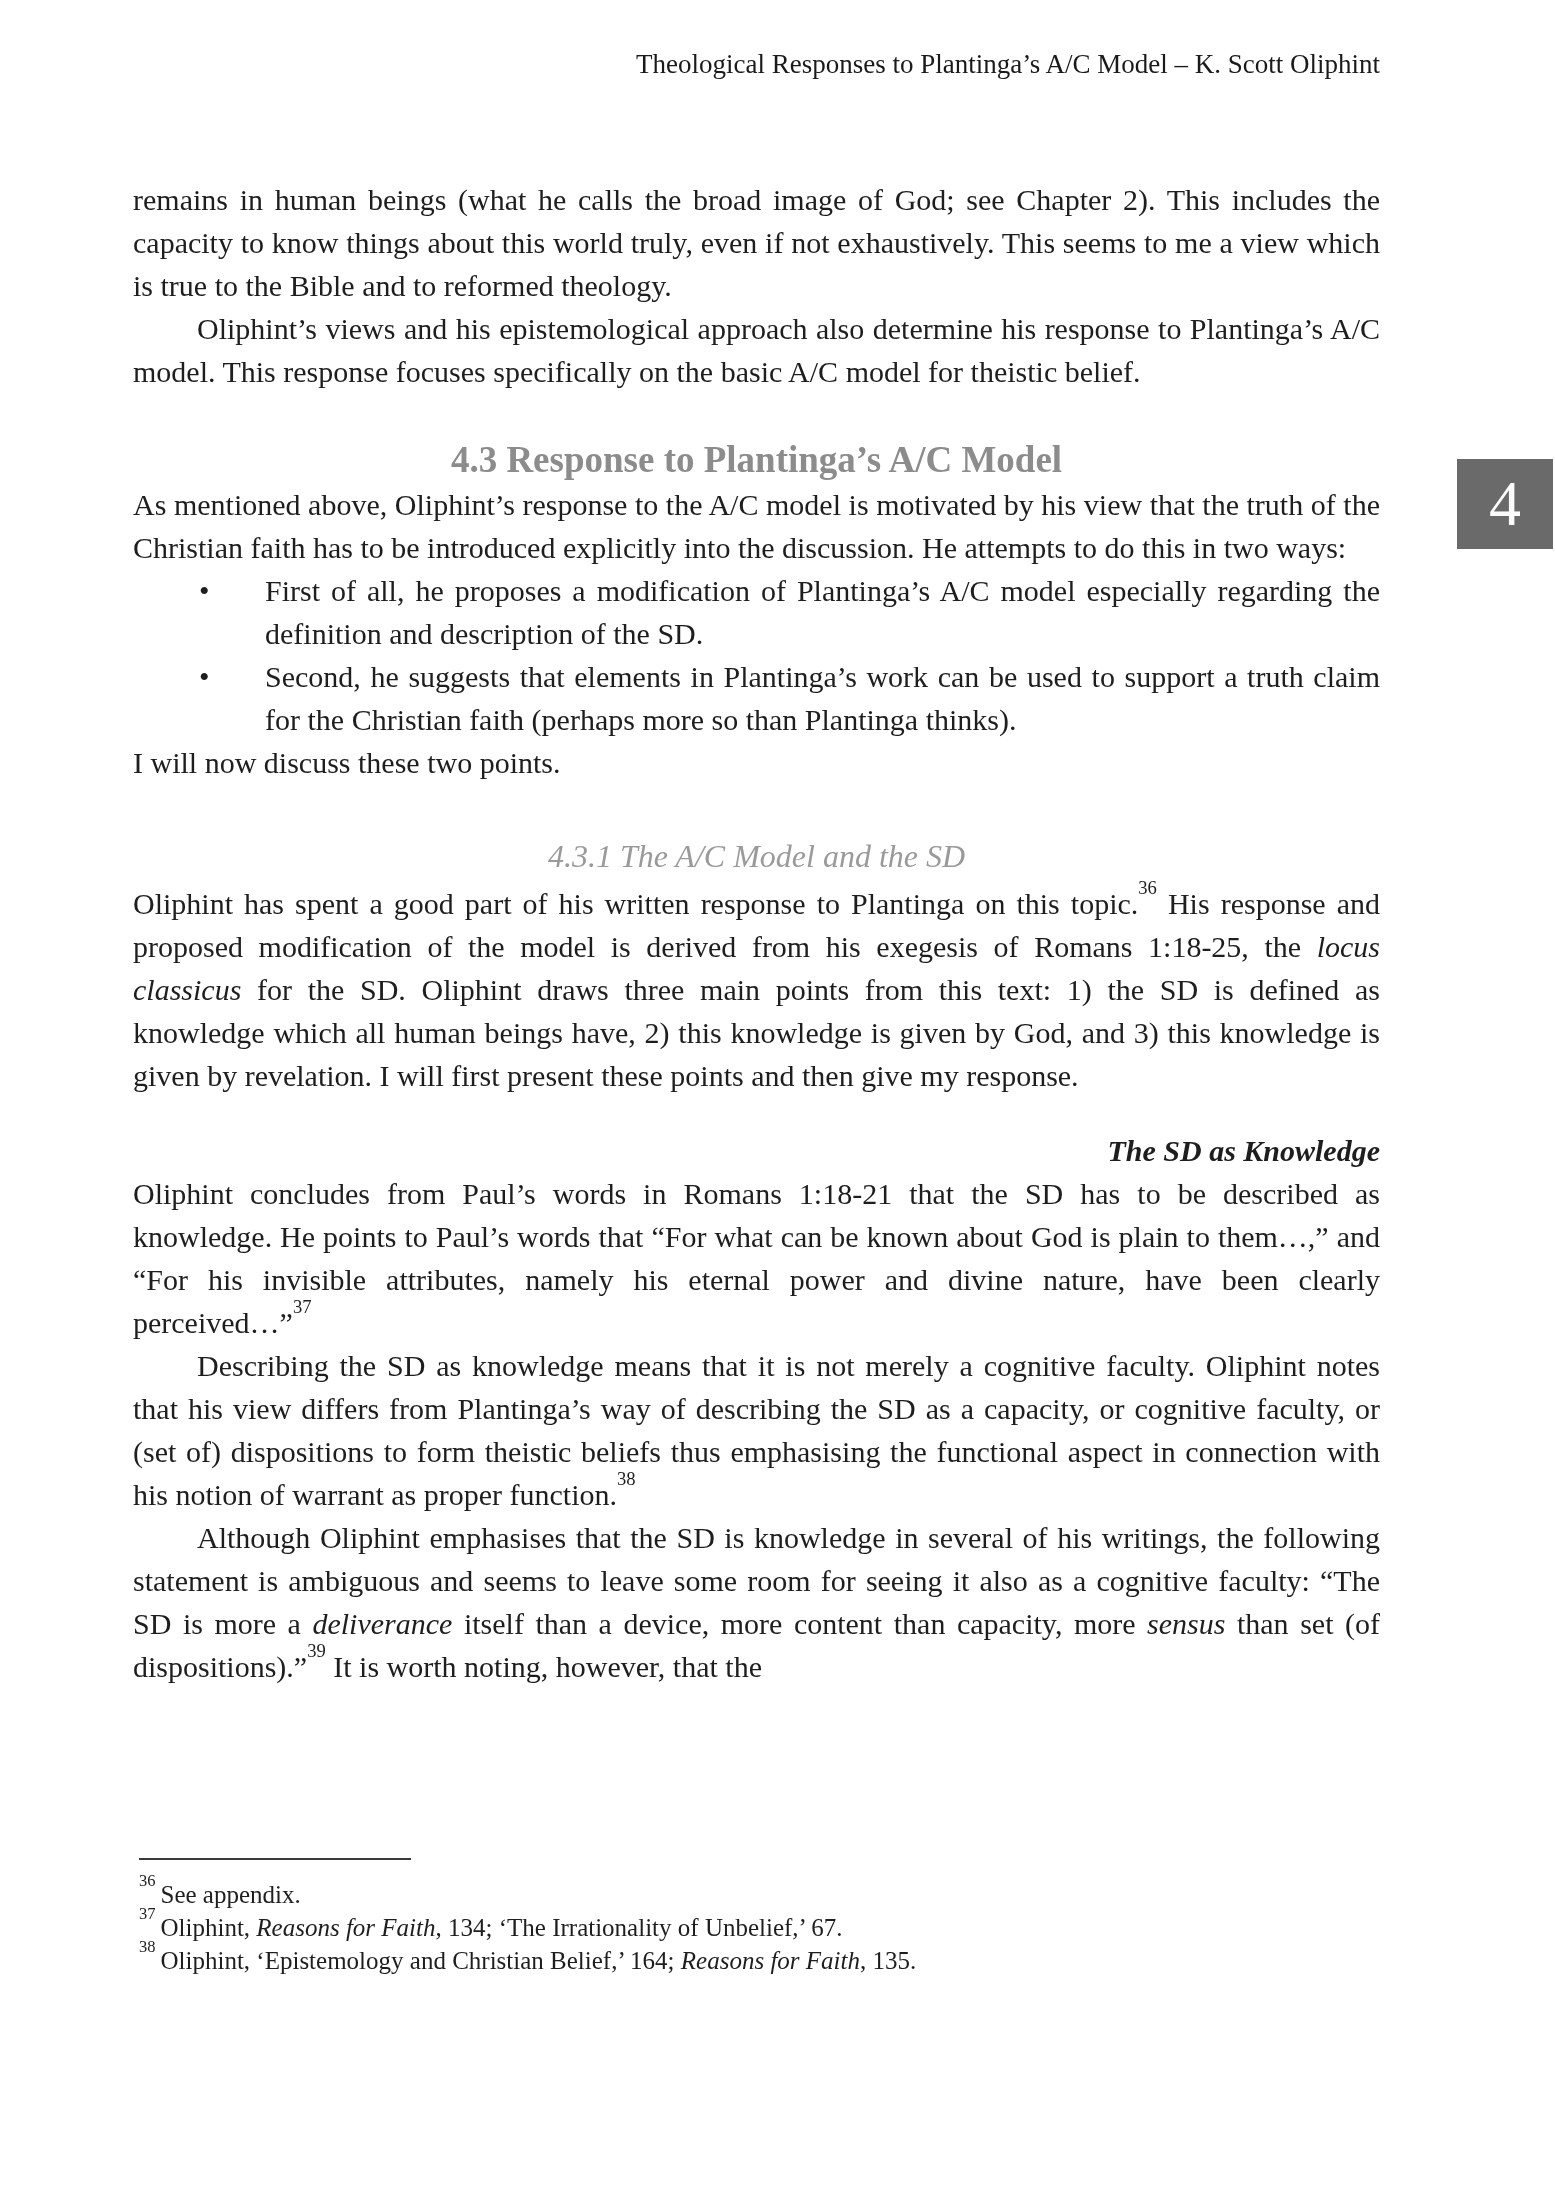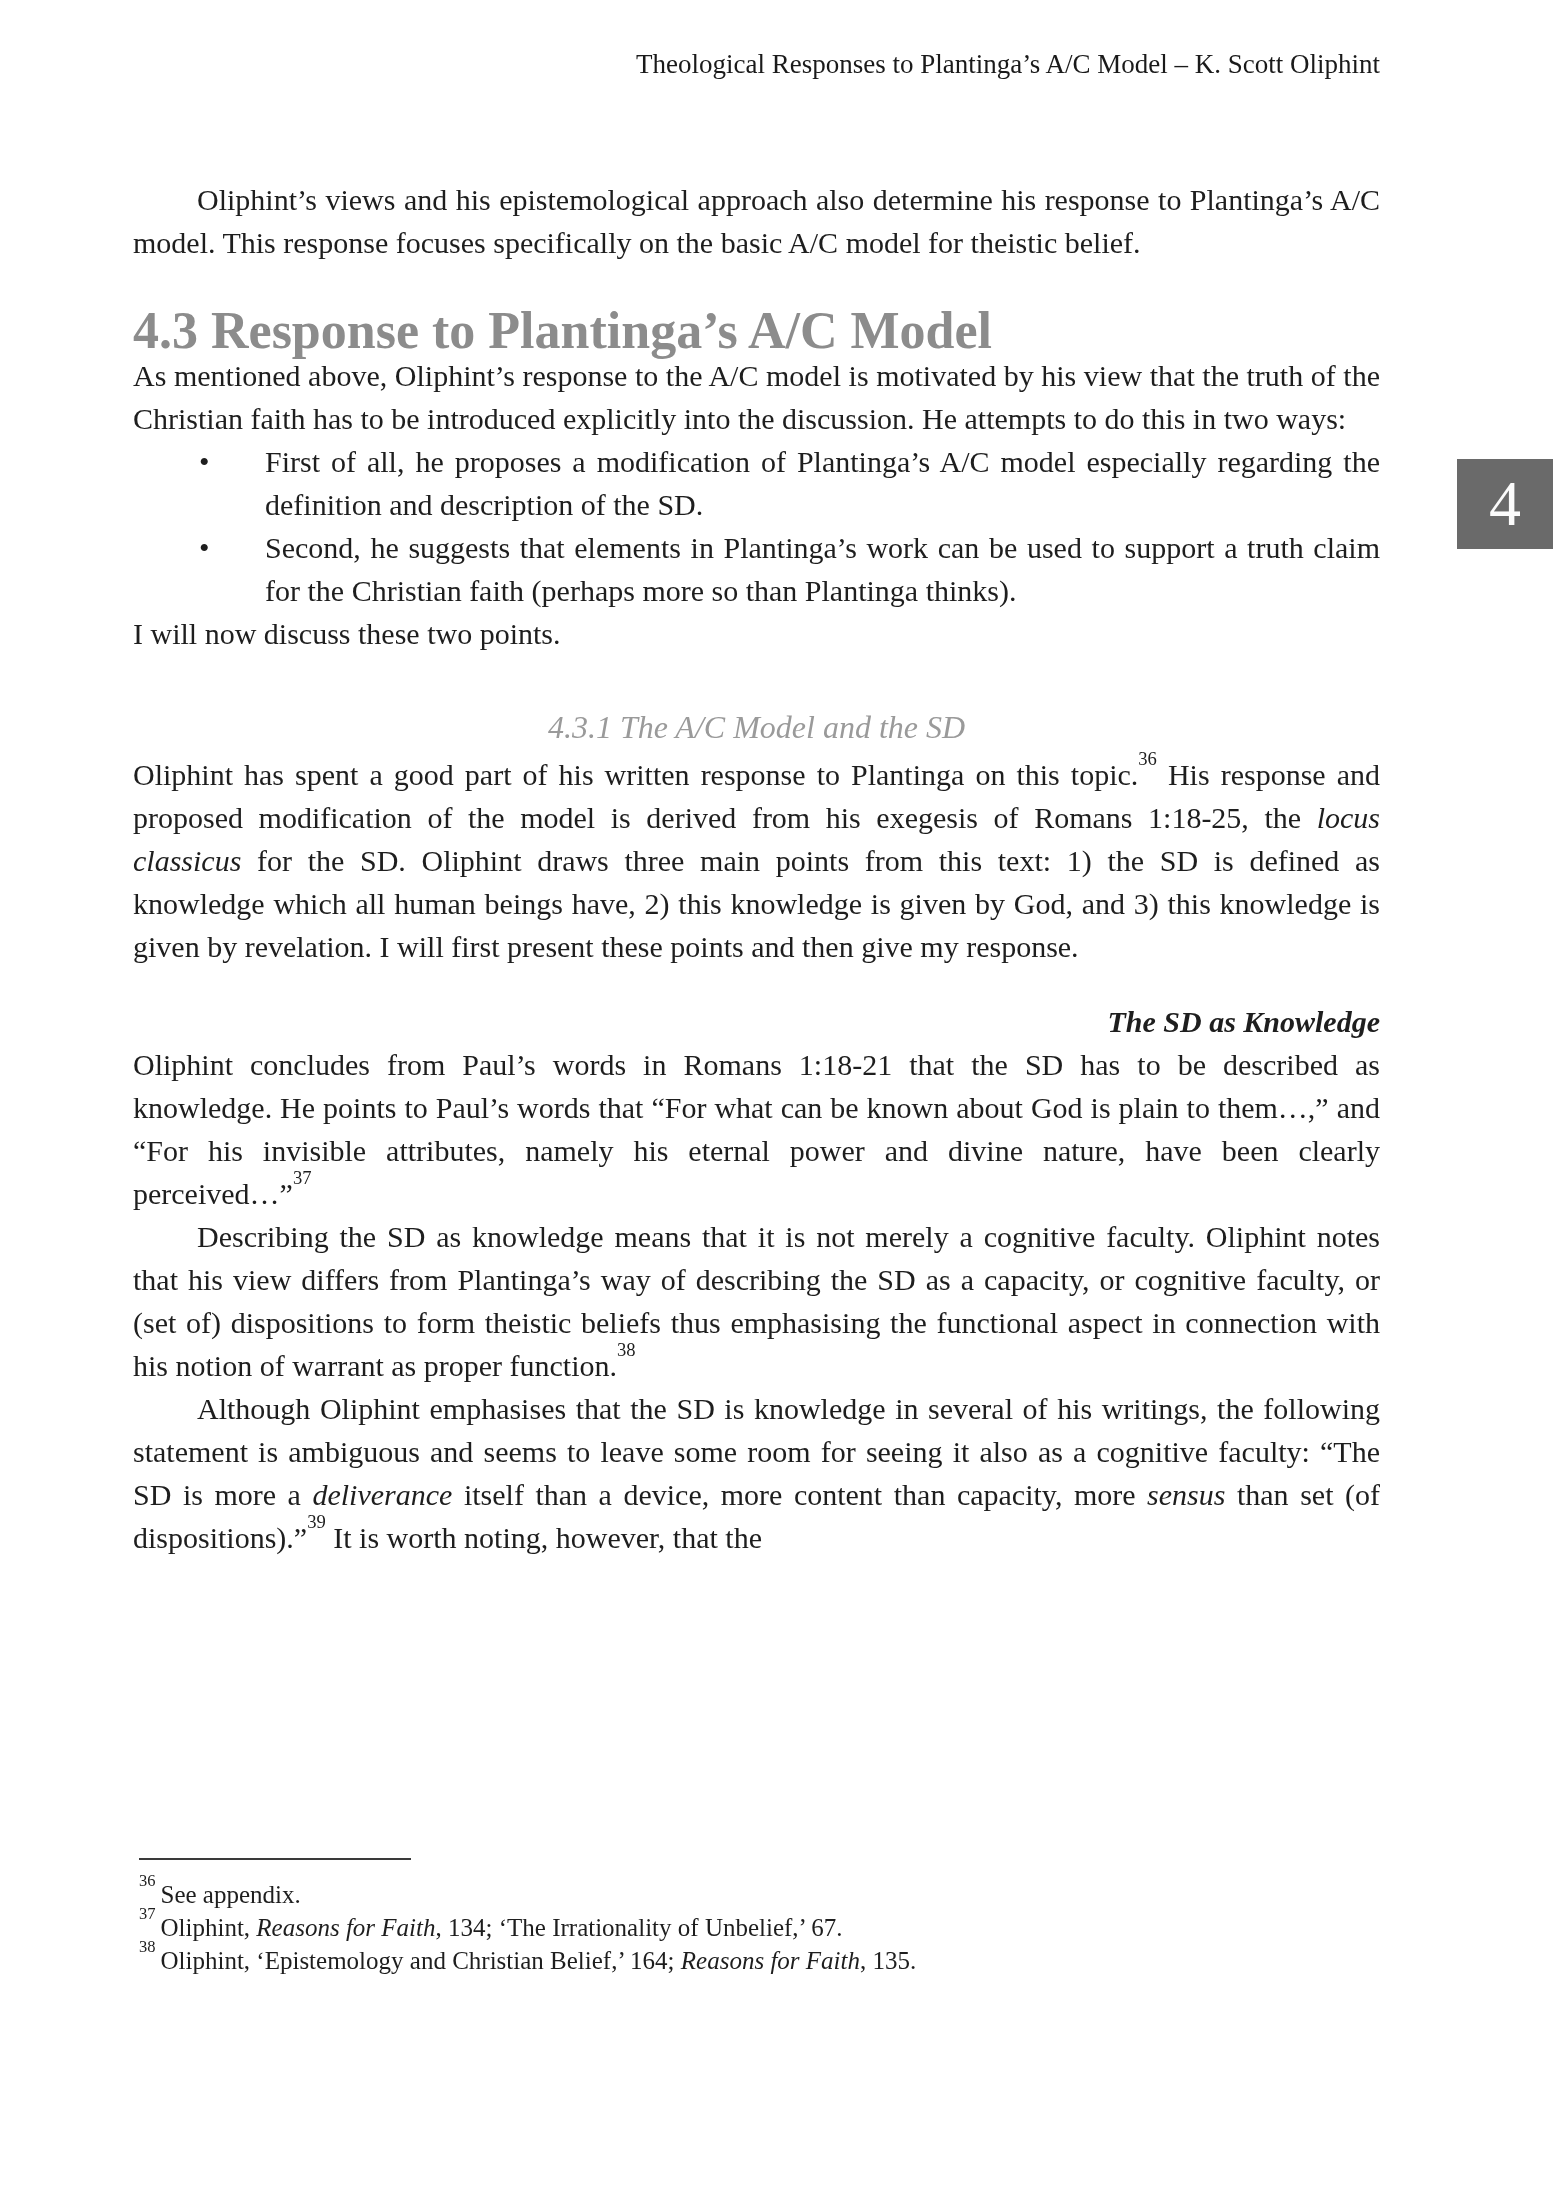--- a/index.html
+++ b/index.html
@@ -45,25 +45,25 @@
     left: 133px;
     top: 178px;
     width: 1247px;
     font-size: 30px;
     line-height: 43px;
     text-align: justify;
   }
   p.indent { text-indent: 64px; }
   h1.sec {
     font-weight: bold;
-    font-size: 52px;
+    font-size: 37px;
     line-height: 46px;
     color: #8c8c8c;
     margin-top: 44px;
-    text-align: left;
+    text-align: center;
   }
   h2.subsec {
     font-weight: normal;
     font-style: italic;
     font-size: 32px;
     line-height: 40px;
     color: #9a9a9a;
     margin-top: 52px;
     margin-bottom: 6px;
     text-align: center;
@@ -126,20 +126,21 @@
 <div class="page">
 
   <div class="running-header">Theological Responses to Plantinga’s A/C Model – K. Scott Oliphint</div>
 
   <div class="chapter-tab">
     <span class="tab-num">4</span>
   </div>
 
   <div class="content">
 
+    <p>remains in human beings (what he calls the broad image of God; see Chapter 2). This includes the capacity to know things about this world truly, even if not exhaustively. This seems to me a view which is true to the Bible and to reformed theology.</p>
 
     <p class="indent">Oliphint’s views and his epistemological approach also determine his response to Plantinga’s A/C model. This response focuses specifically on the basic A/C model for theistic belief.</p>
 
     <h1 class="sec">4.3 Response to Plantinga’s A/C Model</h1>
 
     <p>As mentioned above, Oliphint’s response to the A/C model is motivated by his view that the truth of the Christian faith has to be introduced explicitly into the discussion. He attempts to do this in two ways:</p>
 
     <div class="bullet">
       <span class="marker">•</span>
       <span class="btext">First of all, he proposes a modification of Plantinga’s A/C model especially regarding the definition and description of the SD.</span>

